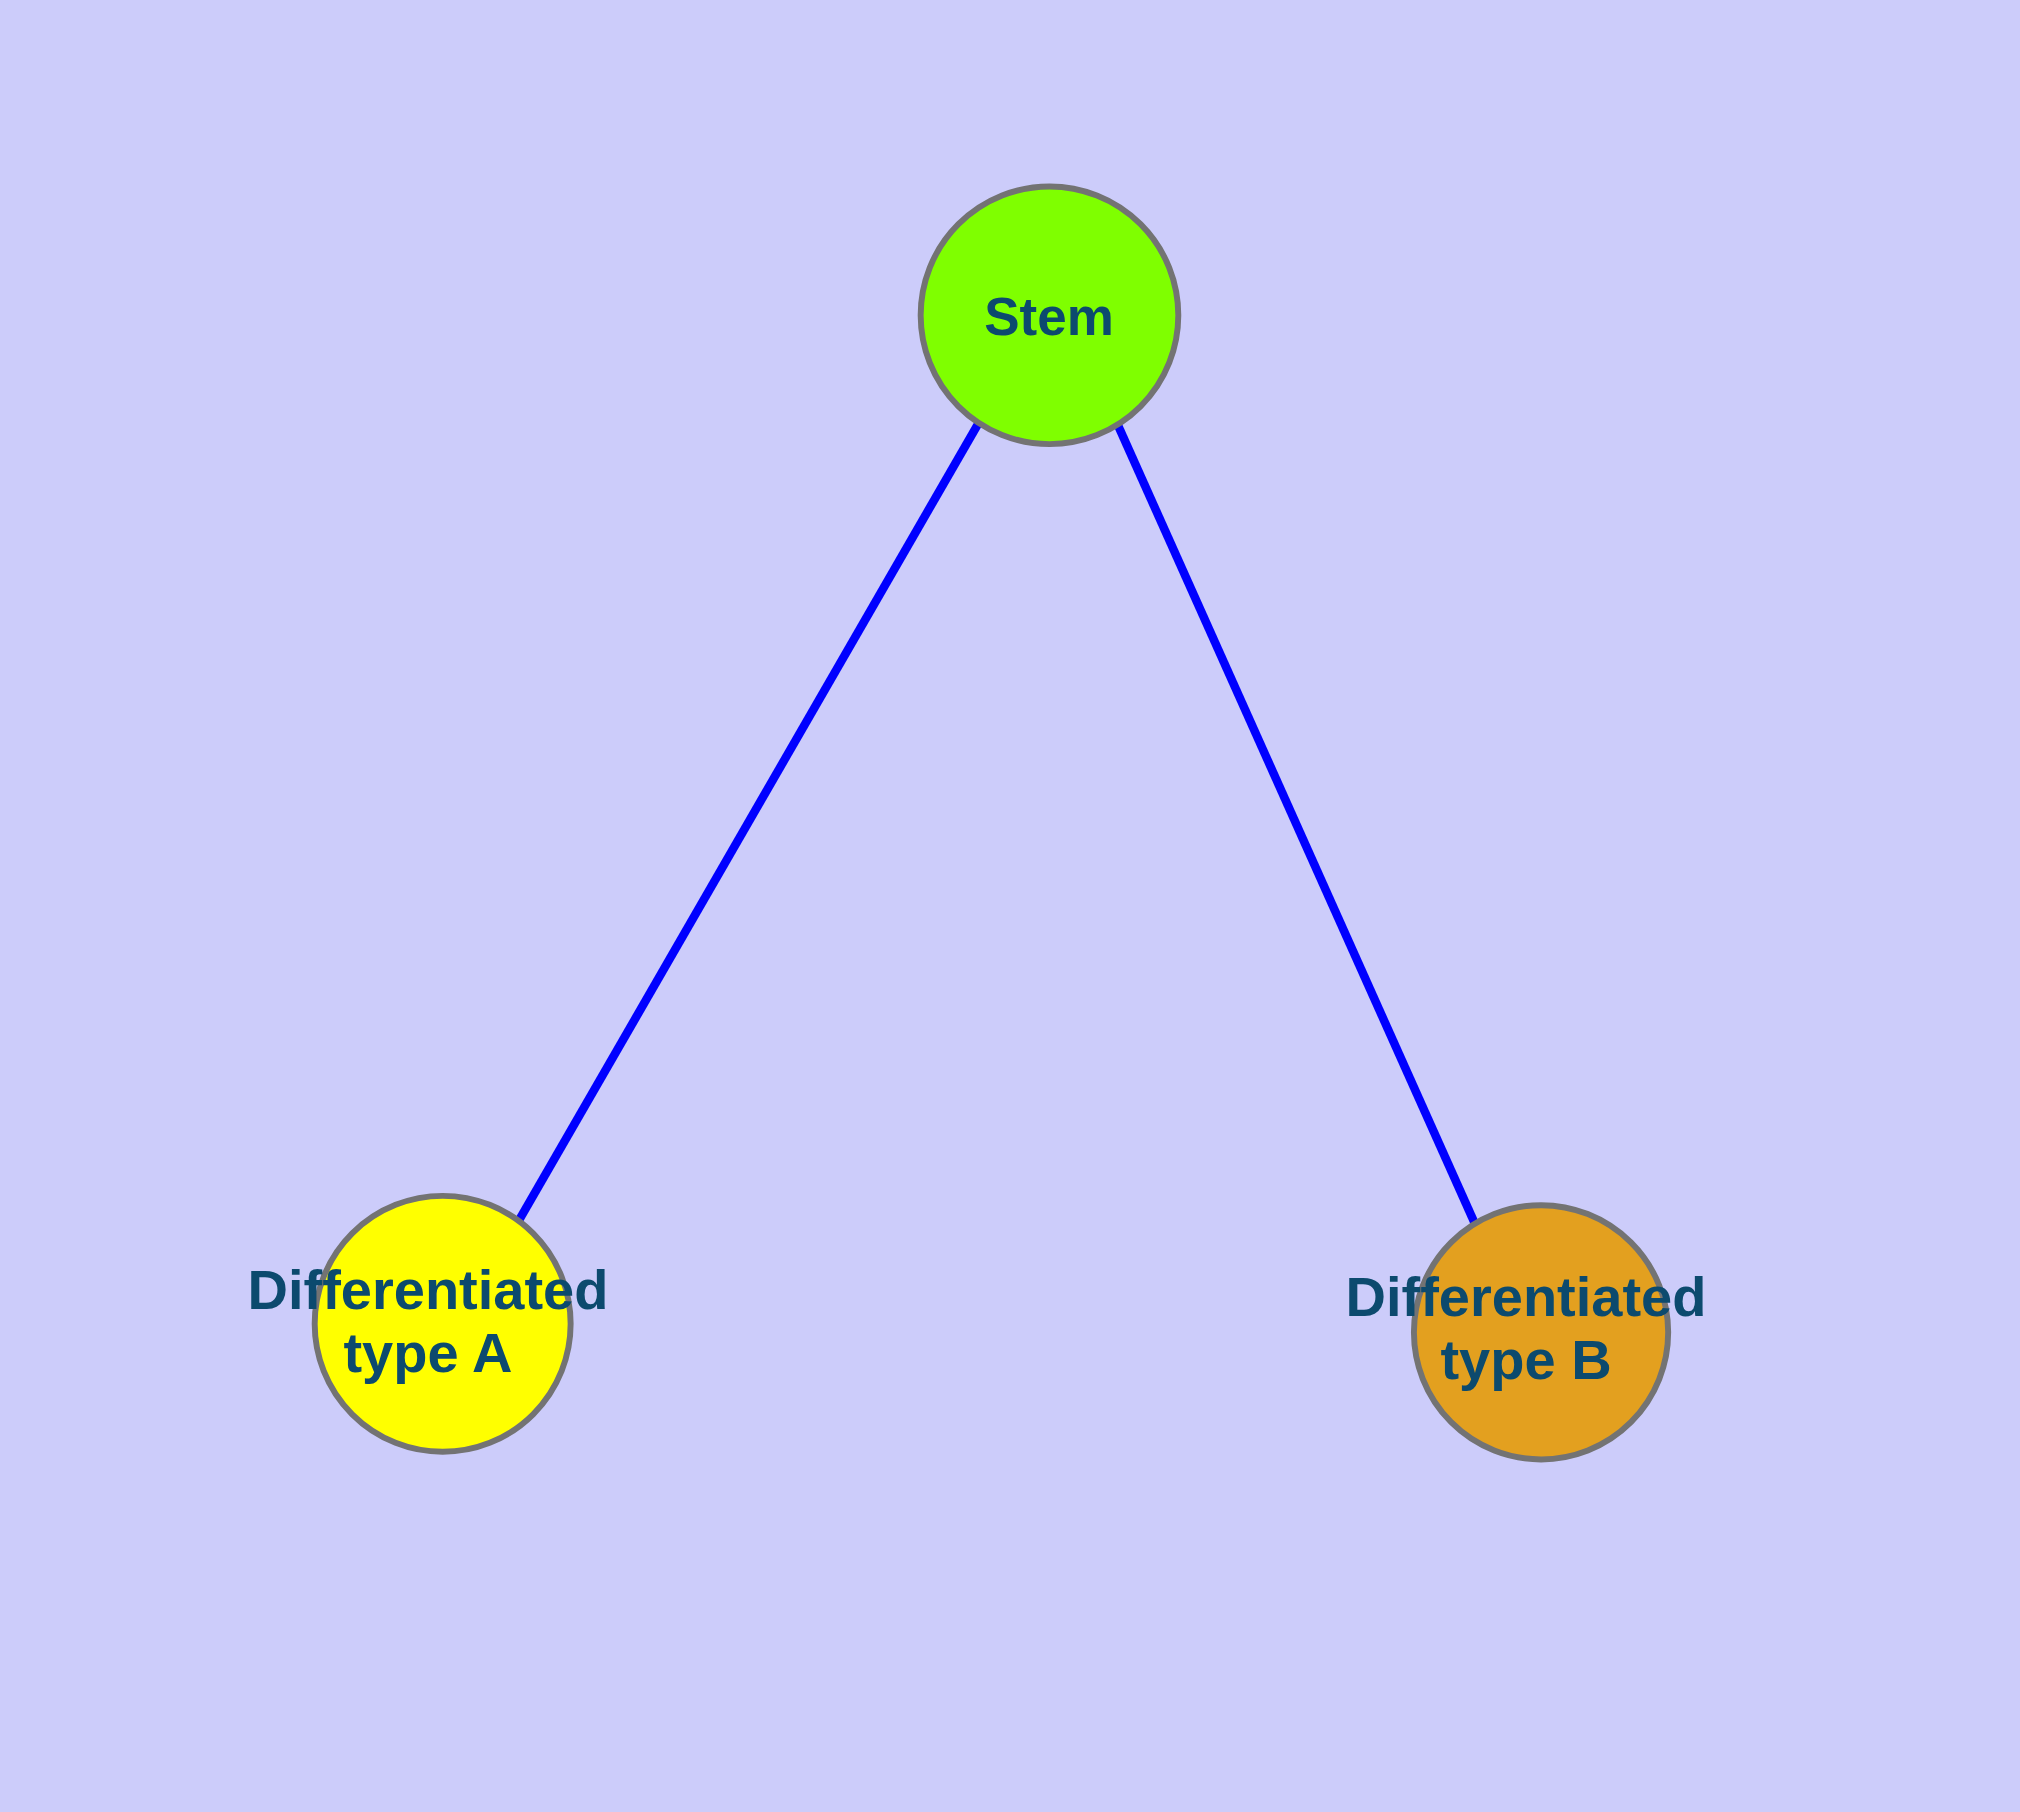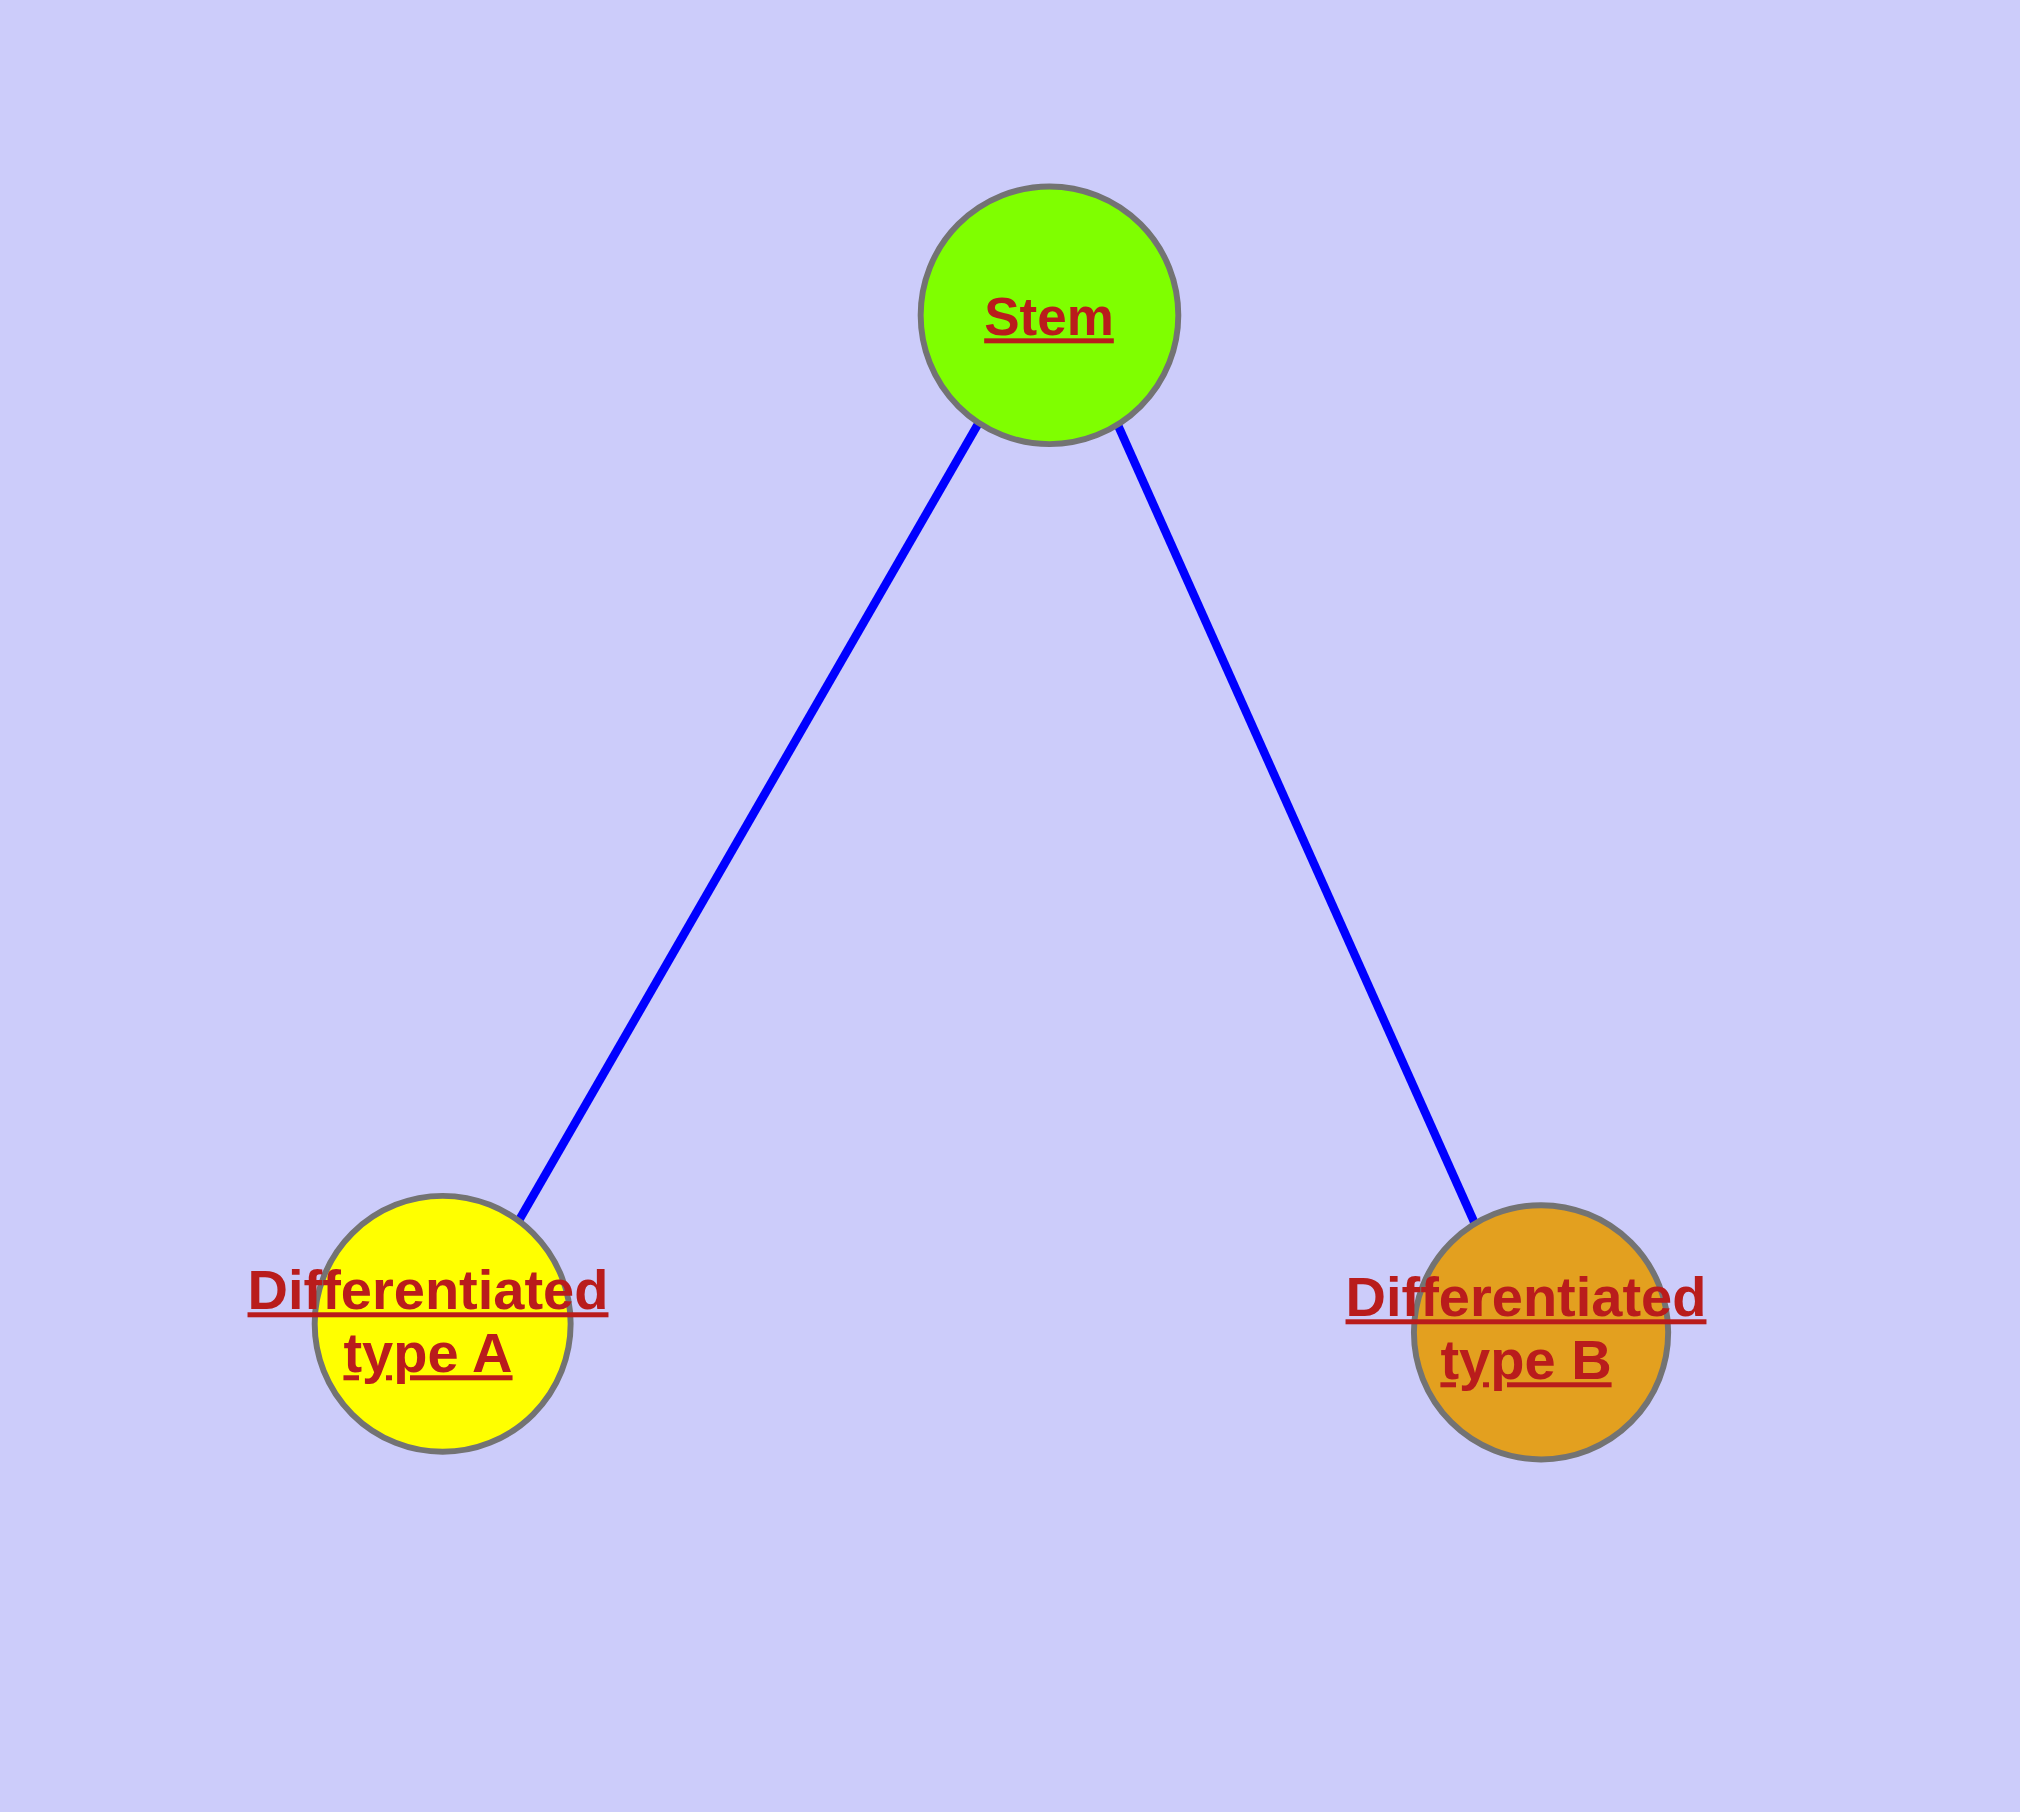--- a/index.html
+++ b/index.html
@@ -21,26 +21,25 @@
     left: 0;
     top: 0;
     width: 2021px;
     height: 1812px;
   }
   .node-label {
     position: absolute;
     text-align: center;
     font-family: "Liberation Sans", "DejaVu Sans", sans-serif;
     font-weight: bold;
-    color: #b91c1c;
+    color: #0c4a6e;
     white-space: nowrap;
     line-height: 1.12;
     pointer-events: none;
     transform: translate(-50%, -50%);
-    text-decoration: underline;
   }
   .node-label.multiline {
     white-space: pre;
     text-align: center;
   }
 </style>
 </head>
 <body>
 
 <div id="canvas" style="width: 2021px; height: 1812px; background: rgb(204, 204, 250);">

